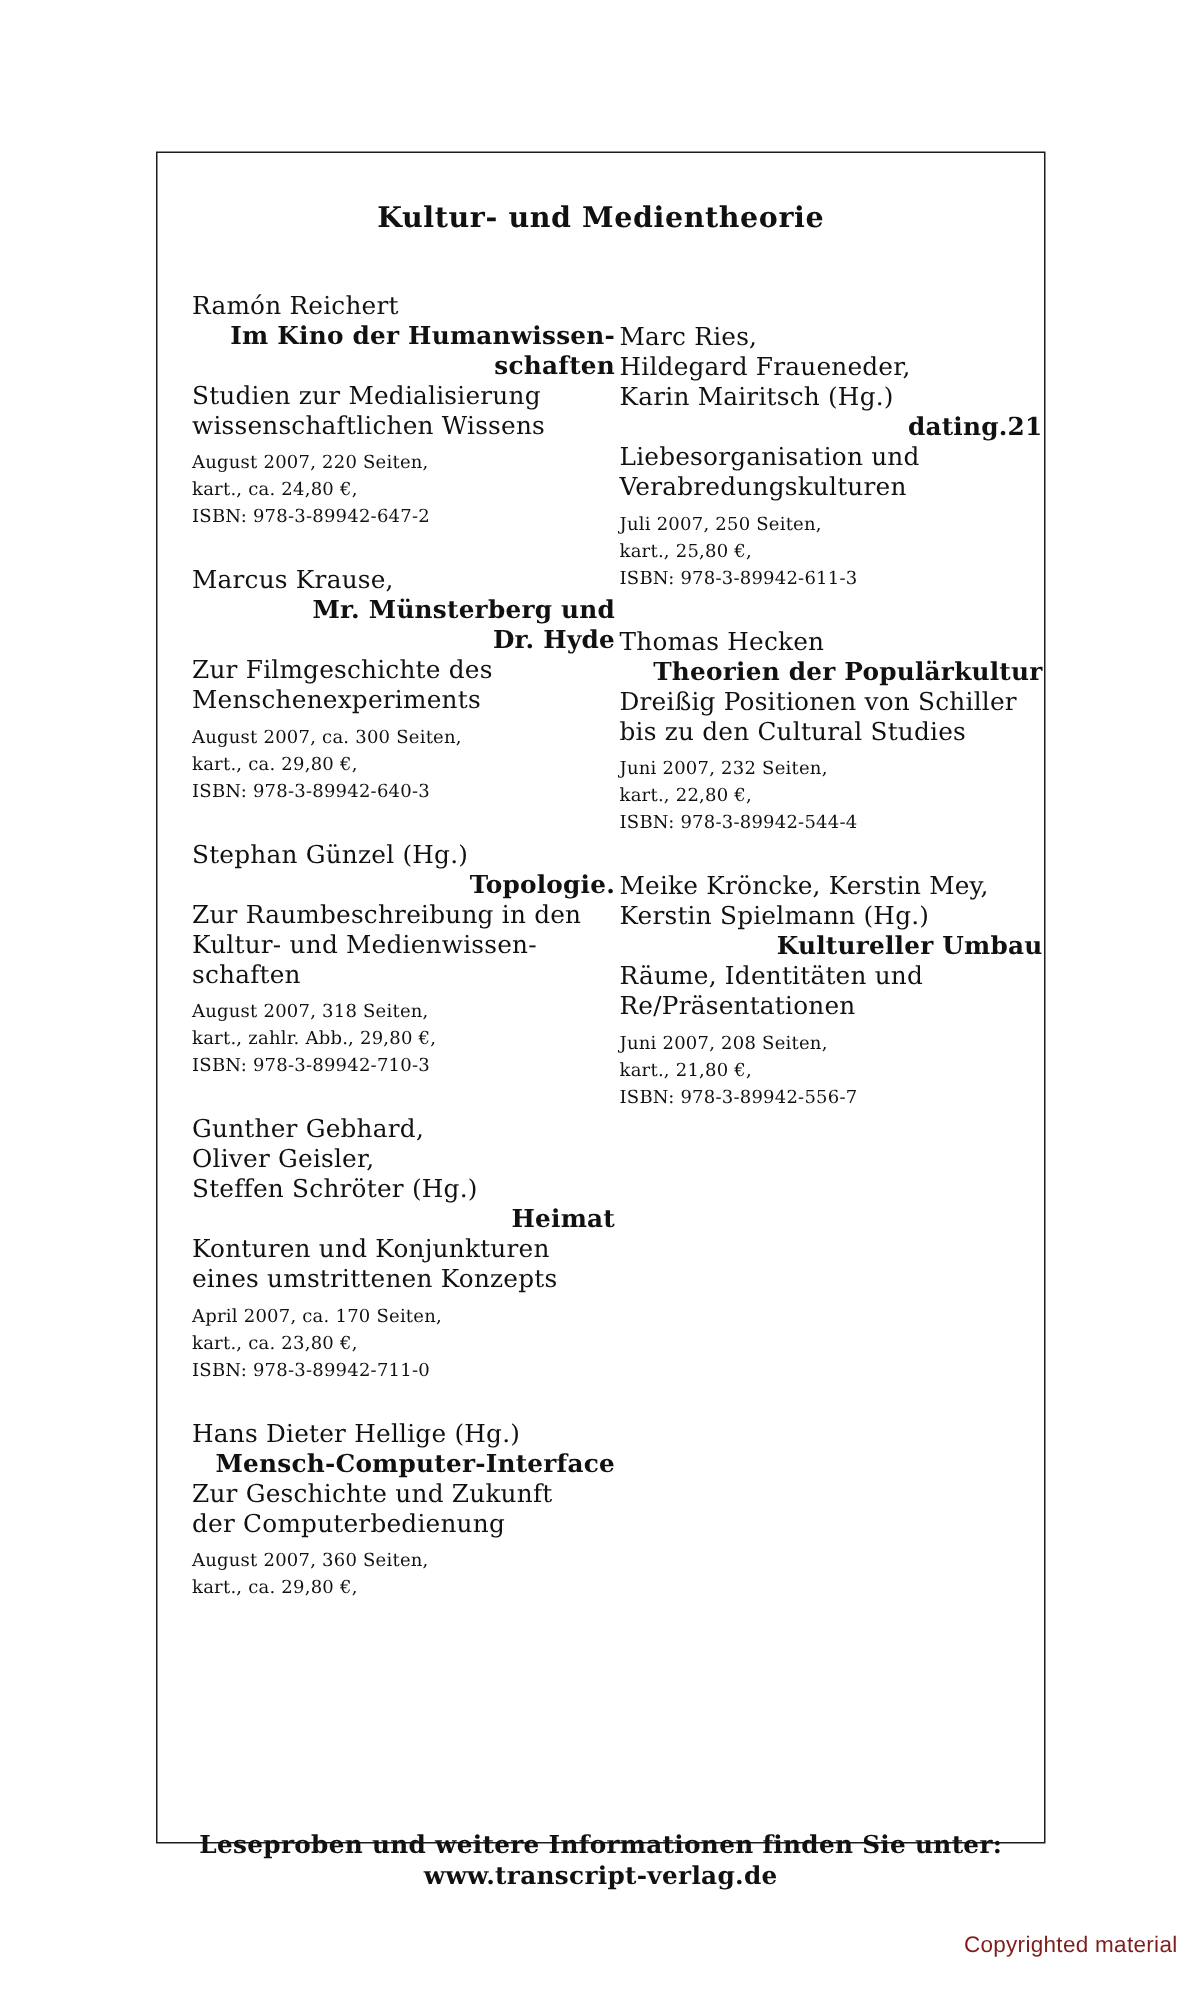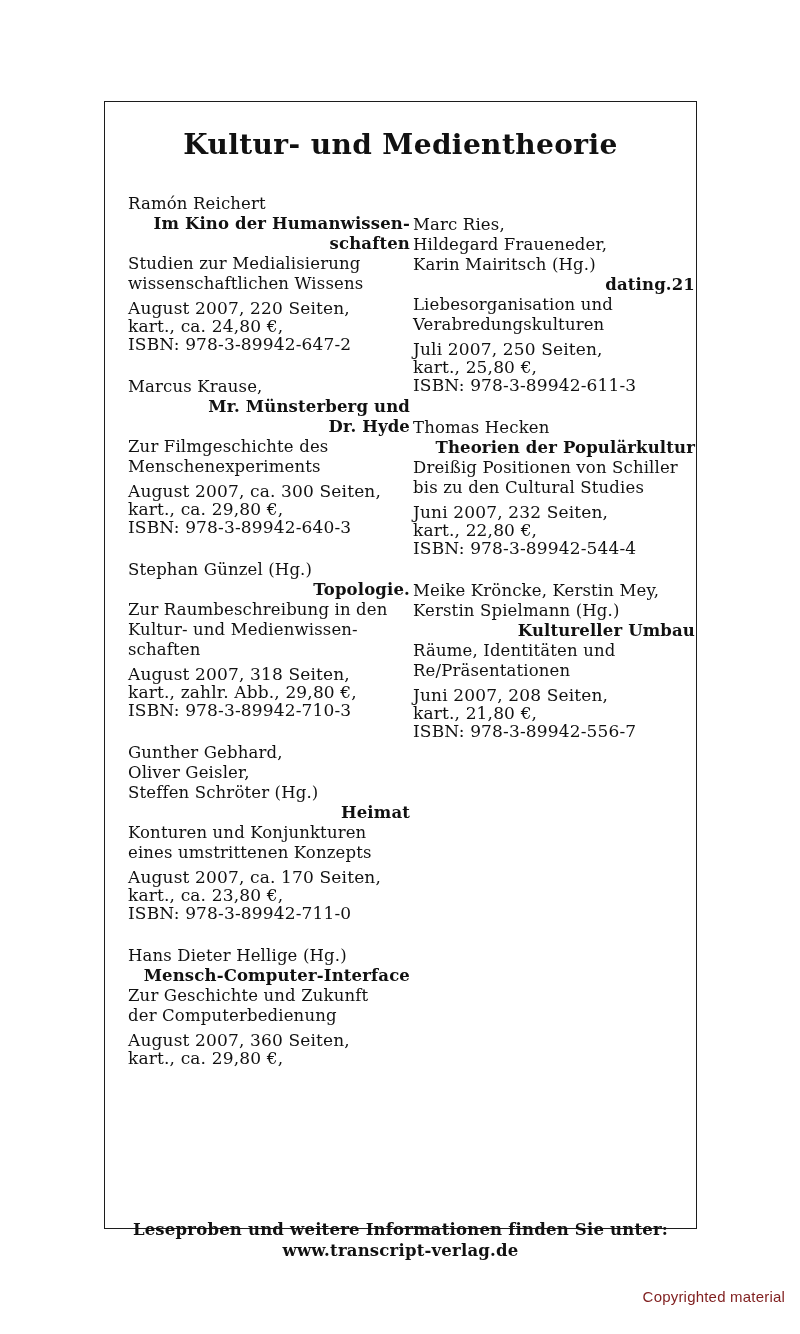--- a/index.html
+++ b/index.html
@@ -25,42 +25,42 @@
     border: 1.5px solid #1c1c1c;
     box-sizing: border-box;
   }
   .title {
     position: absolute;
     left: 0;
     right: 0;
     top: 28px;
     margin: 0;
     text-align: center;
-    font-size: 28px;
+    font-size: 19px;
     line-height: 30px;
     font-weight: bold;
     letter-spacing: 0.4px;
   }
   .col {
     position: absolute;
     top: 80px;
   }
   .col-left  { left: 23px;  width: 282px; margin-top: 12px; }
   .col-right { left: 308px; width: 282px; margin-top: 33px; }
   .book { margin-bottom: 24px; }
   .book-line {
     font-size: 16.5px;
     line-height: 20px;
     letter-spacing: 0.15px;
     white-space: nowrap;
   }
   .title-line { font-weight: bold; text-align: right; }
   .meta { margin-top: 5px; }
   .meta-line {
-    font-size: 17px;
+    font-size: 12px;
     line-height: 18px;
     letter-spacing: 0.15px;
     white-space: nowrap;
   }
   .footer {
     position: absolute;
     left: 0;
     right: 0;
     top: 1073px;
     text-align: center;
@@ -126,21 +126,21 @@
           </div>
         </div>
         <div class="book">
           <div class="book-line author-line">Gunther Gebhard,</div>
           <div class="book-line author-line">Oliver Geisler,</div>
           <div class="book-line author-line">Steffen Schröter (Hg.)</div>
           <div class="book-line title-line">Heimat</div>
           <div class="book-line subtitle-line">Konturen und Konjunkturen</div>
           <div class="book-line subtitle-line">eines umstrittenen Konzepts</div>
           <div class="meta">
-            <div class="meta-line">August 2007, ca. 170 Seiten,</div>
+            <div class="meta-line">April 2007, ca. 170 Seiten,</div>
             <div class="meta-line">kart., ca. 23,80 €,</div>
             <div class="meta-line">ISBN: 978-3-89942-711-0</div>
           </div>
         </div>
         <div class="book">
           <div class="book-line author-line">Hans Dieter Hellige (Hg.)</div>
           <div class="book-line title-line">Mensch-Computer-Interface</div>
           <div class="book-line subtitle-line">Zur Geschichte und Zukunft</div>
           <div class="book-line subtitle-line">der Computerbedienung</div>
           <div class="meta">

